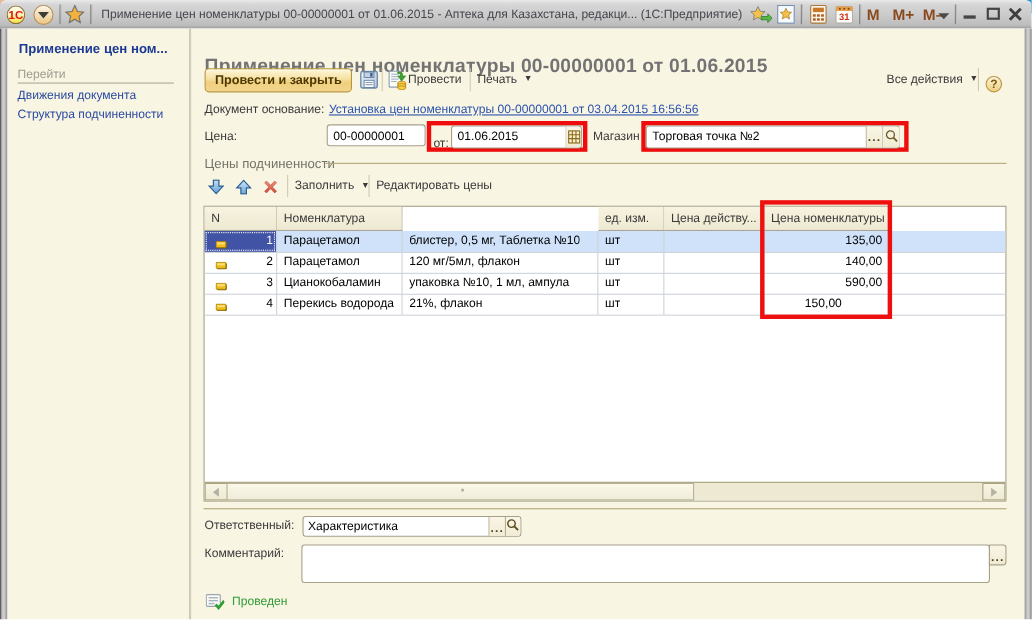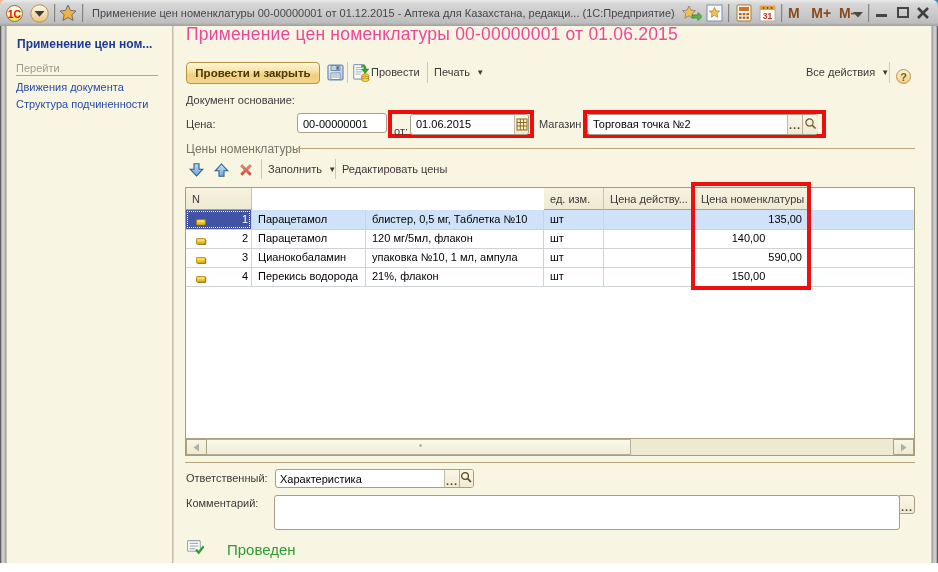--- a/index.html
+++ b/index.html
@@ -21,21 +21,21 @@
 #bb { left:0; top:565px; width:938px; height:7px; background:linear-gradient(#d6d6d6,#c2c2c2 40%,#a8a8a8 78%,#8a8a8a); }
 
 #content { left:7px; top:26px; width:924px; height:539px; background:#f9f5e3; }
 #vsep { left:172px; top:26px; width:2px; height:539px; background:linear-gradient(to right,#b9b5a2,#e6e2cc); }
 
 .sb-title { left:17px; top:37px; font-size:12px; font-weight:bold; color:#1c3a94; }
 .sb-gray { left:16px; top:62px; font-size:11px; color:#9c9c90; }
 .sb-line { left:16px; top:75px; width:142px; height:1px; background:#a9a99b; }
 .sb-link { font-size:11px; color:#2a4aa0; }
 
-#h1 { left:186px; top:24px; font-size:17.5px; letter-spacing:0.2px; font-weight:normal; color:#ec4899; }
+#h1 { left:186px; top:49px; font-size:17.5px; letter-spacing:0.2px; font-weight:bold; color:#737373; }
 .lbl { font-size:11px; color:#3a3a3a; white-space:nowrap; }
 .link { font-size:11px; color:#2a52af; text-decoration:underline; white-space:nowrap; }
 
 #btn-main { left:186px; top:62px; width:134px; height:22px; border:1px solid #b8953a; border-radius:4px;
   background:linear-gradient(#fdf6d8, #f7e3a8 40%, #f0cf7e 60%, #f2d68d);
   box-shadow:inset 0 1px 0 #fffbe8; font-size:11.5px; font-weight:bold; color:#4c3800; text-align:center; line-height:20px; }
 .csep { width:1px; background:#cfcab0; }
 
 .fld { background:#fff; border:1px solid #a6a089; border-radius:3px; }
 .redbox { border:4px solid #ee0c0c; }
@@ -81,21 +81,21 @@
         </linearGradient>
       </defs>
     <circle cx="9.5" cy="9.5" r="8.7" fill="url(#gdd)" stroke="#b5925c" stroke-width="1"></circle>
     <path d="M4.5 7 L14.5 7 L9.5 12.8 Z" fill="#3e3e38"></path>
   </svg>
   <div class="abs tsep" style="left:54px"></div>
   <svg class="abs" style="left:59px;top:4px" width="18" height="18" viewBox="0 0 18 18">
     <path d="M9 1 L11.4 6.4 L17 7 L12.8 10.8 L14 16.5 L9 13.5 L4 16.5 L5.2 10.8 L1 7 L6.6 6.4 Z" fill="#f3b23c" stroke="#6f6f6f" stroke-width="1"></path>
   </svg>
   <div class="abs tsep" style="left:82px"></div>
-  <div class="abs" id="ttext">Применение цен номенклатуры 00-00000001 от 01.12.2015 - Аптека для Казахстана, редакци...  (1С:Предприятие)</div>
+  <div class="abs" id="ttext">Применение цен номенклатуры 00-00000001 от 01.06.2015 - Аптека для Казахстана, редакци...  (1С:Предприятие)</div>
   <svg class="abs" style="left:681px;top:5px" width="21" height="17" viewBox="0 0 21 17">
     <path d="M8 1 L10 5.2 L14.5 5.6 L11.2 8.6 L12.1 13.2 L8 10.8 L3.9 13.2 L4.8 8.6 L1.5 5.6 L6 5.2 Z" fill="#f5c04c" stroke="#80807a" stroke-width="0.8"></path>
     <path d="M11 10 L17 10 L17 7.5 L21 11.5 L17 15.5 L17 13 L11 13 Z" fill="#57b847" stroke="#2e7c24" stroke-width="0.7"></path>
   </svg>
   <svg class="abs" style="left:706px;top:4px" width="17" height="18" viewBox="0 0 17 18">
     <rect x="1" y="1" width="15" height="16" fill="#f6f9fd" stroke="#7a92b2" stroke-width="1"></rect>
     <path d="M8.5 3.5 L10 6.8 L13.6 7.2 L11 9.6 L11.7 13.2 L8.5 11.3 L5.3 13.2 L6 9.6 L3.4 7.2 L7 6.8 Z" fill="#f5c04c" stroke="#a88020" stroke-width="0.7"></path>
   </svg>
   <div class="abs tsep" style="left:728px"></div>
   <svg class="abs" style="left:736px;top:4px" width="16" height="18" viewBox="0 0 16 18">
@@ -167,20 +167,21 @@
     </g>
     <path d="M8.8 13.7 L8.8 11.6 M15.6 13.7 L15.6 11.6 M8.8 15.8 L8.8 13.7 M15.6 15.8 L15.6 13.7" stroke="#b8860c" stroke-width="0.7"></path>
   </svg>
   <div class="abs lbl" style="left:371px;top:66px">Провести</div>
   <div class="abs csep" style="left:427px;top:62px;height:21px"></div>
   <div class="abs lbl" style="left:434px;top:66px">Печать&nbsp;&nbsp;<span style="font-size:8px;position:relative;top:-1px">▼</span></div>
   <div class="abs lbl" style="left:806px;top:66px">Все действия&nbsp;&nbsp;<span style="font-size:8px;position:relative;top:-1px">▼</span></div>
   <div class="abs csep" style="left:889px;top:62px;height:21px"></div>
   <div class="abs" style="left:896px;top:69px;width:15px;height:15px;border-radius:50%;border:1px solid #bd9440;background:linear-gradient(#fcf3d8,#f0cf84);font-size:11px;font-weight:bold;color:#7a5a10;text-align:center;line-height:14px">?</div>
   <div class="abs lbl" style="left:186px;top:94px">Документ основание:</div>
+  <div class="abs link" style="left:299px;top:94px">Установка цен номенклатуры 00-00000001 от 03.04.2015 16:56:56</div>
   <div class="abs lbl" style="left:186px;top:118px">Цена:</div>
   <div class="abs fld" style="left:297px;top:113px;width:90px;height:20px;font-size:11px;color:#000;padding:4px 0 0 5px">00-00000001</div>
   <div class="abs redbox" style="left:388px;top:110px;width:146px;height:28px"></div>
   <div class="abs lbl" style="left:394px;top:125px">от:</div>
   <div class="abs fld" style="left:410px;top:113.5px;width:119px;height:21px"></div>
   <div class="abs cell" style="left:416px;top:118px">01.06.2015</div>
   <div class="abs" style="left:514px;top:114.5px;width:14px;height:19px;border-left:1px solid #c0baa0;background:linear-gradient(#faf6e6,#f0ead2);border-radius:0 3px 3px 0"></div>
   <svg class="abs" style="left:516px;top:118px" width="12" height="13" viewBox="0 0 12 13">
     <g fill="none" stroke="#8a6a18" stroke-width="1">
         <rect x="1" y="1" width="10" height="11" fill="#f8f0d0"></rect>
@@ -191,21 +192,21 @@
   <div class="abs redbox" style="left:583px;top:110px;width:243px;height:28px"></div>
   <div class="abs fld" style="left:587px;top:113.5px;width:231px;height:21px"></div>
   <div class="abs cell" style="left:593px;top:118px">Торговая точка №2</div>
   <div class="abs" style="left:787px;top:114.5px;width:15px;height:19px;border-left:1px solid #c0baa0;background:linear-gradient(#faf6e6,#f0ead2);text-align:center"><span class="dots3">...</span></div>
   <div class="abs" style="left:802px;top:114.5px;width:16px;height:19px;border-left:1px solid #b4ae94;background:linear-gradient(#faf6e6,#f0ead2);border-radius:0 3px 3px 0"></div>
   <svg class="abs" style="left:804px;top:117px" width="14" height="14" viewBox="0 0 14 14">
     <circle cx="5.5" cy="5.5" r="3.6" fill="none" stroke="#6a5a28" stroke-width="1.2"></circle>
     <path d="M8.2 8.2 L11.5 11.5" stroke="#6a5a28" stroke-width="1.6"></path>
   </svg>
 
-  <div class="abs" style="left:186px;top:142px;font-size:12px;color:#75746a">Цены номенклатуры</div>
+  <div class="abs" style="left:186px;top:142px;font-size:12px;color:#75746a">Цены подчиненности</div>
   <div class="abs grpline" style="left:296px;top:148px;width:619px"></div>
 
   <svg class="abs" style="left:189px;top:163px" width="15" height="14" viewBox="0 0 15 14">
     <defs>
         <linearGradient id="gad" x1="0" y1="0" x2="0" y2="1">
           <stop offset="0" stop-color="#c2ddf2"></stop>
           <stop offset="1" stop-color="#64a2d8"></stop>
         </linearGradient>
       </defs>
     <path d="M5 0.8 L10 0.8 L10 6.2 L13.8 6.2 L7.5 13 L1.2 6.2 L5 6.2 Z" fill="url(#gad)" stroke="#2c5f93" stroke-width="1.1"></path>
@@ -228,20 +229,21 @@
       </defs>
     <path d="M2.2 0.6 L6 4.4 L9.8 0.6 L11.4 2.2 L7.6 6 L11.4 9.8 L9.8 11.4 L6 7.6 L2.2 11.4 L0.6 9.8 L4.4 6 L0.6 2.2 Z" fill="url(#gx)" stroke="#b03a28" stroke-width="0.5"></path>
   </svg>
   <div class="abs csep" style="left:261px;top:159px;height:20px"></div>
   <div class="abs lbl" style="left:268px;top:163px">Заполнить&nbsp;&nbsp;<span style="font-size:8px;position:relative;top:-1px">▼</span></div>
   <div class="abs csep" style="left:335px;top:159px;height:20px"></div>
   <div class="abs lbl" style="left:342px;top:163px">Редактировать цены</div>
 
   <div class="abs" id="tbl">
     <div class="abs th" style="left:0;width:66px">N</div>
+    <div class="abs th" style="left:66px;width:114px">Номенклатура</div>
     <div class="abs th" style="left:358px;width:60px">ед. изм.</div>
     <div class="abs th" style="left:418px;width:91px">Цена действу...</div>
     <div class="abs th" style="left:509px;width:113px">Цена номенклатуры</div>
 
     <div class="abs" style="left:0;top:22px;width:728px;height:19px;background:#cfe2fa"></div>
     <div class="abs" style="left:0;top:22px;width:65px;height:19px;background:#4153a5;outline:1px dotted #fff;outline-offset:-2px"></div>
     <div class="abs cell" style="left:56px;top:25px;color:#fff">1</div>
 
     <div class="abs cell" style="left:56px;top:44px">2</div>
     <div class="abs cell" style="left:56px;top:63px">3</div>
@@ -268,21 +270,21 @@
         <rect x="1.4" y="1.4" width="7" height="1.8" fill="#fbdf7e"></rect>
       </svg>
 
     <div class="abs cell" style="left:72px;top:25px">Парацетамол</div>
     <div class="abs cell" style="left:186px;top:25px">блистер, 0,5 мг, Таблетка №10</div>
     <div class="abs cell" style="left:364px;top:25px">шт</div>
     <div class="abs cell" style="left:509px;top:25px;width:107px;text-align:right">135,00</div>
     <div class="abs cell" style="left:72px;top:44px">Парацетамол</div>
     <div class="abs cell" style="left:186px;top:44px">120 мг/5мл, флакон</div>
     <div class="abs cell" style="left:364px;top:44px">шт</div>
-    <div class="abs cell" style="left:509px;top:44px;width:107px;text-align:center">140,00</div>
+    <div class="abs cell" style="left:509px;top:44px;width:107px;text-align:right">140,00</div>
     <div class="abs cell" style="left:72px;top:63px">Цианокобаламин</div>
     <div class="abs cell" style="left:186px;top:63px">упаковка №10, 1 мл, ампула</div>
     <div class="abs cell" style="left:364px;top:63px">шт</div>
     <div class="abs cell" style="left:509px;top:63px;width:107px;text-align:right">590,00</div>
     <div class="abs cell" style="left:72px;top:82px">Перекись водорода</div>
     <div class="abs cell" style="left:186px;top:82px">21%, флакон</div>
     <div class="abs cell" style="left:364px;top:82px">шт</div>
     <div class="abs cell" style="left:509px;top:82px;width:107px;text-align:center">150,00</div>
 
     <div class="abs rowline" style="left:0;top:41px;width:728px"></div>
@@ -324,14 +326,14 @@
   <div class="abs lbl" style="left:186px;top:497px">Комментарий:</div>
   <div class="abs" style="left:274px;top:495px;width:626px;height:35px;border:1px solid #a6a089;border-radius:3px;background:#fff"></div>
   <div class="abs" style="left:899px;top:495px;width:16px;height:19px;border:1px solid #a6a089;border-radius:0 3px 3px 0;background:linear-gradient(#faf6e6,#f0ead2);text-align:center"><span class="dots3" style="position:relative;top:1px">...</span></div>
   <svg class="abs" style="left:187px;top:539px" width="17" height="16" viewBox="0 0 16 15">
     <rect x="0.5" y="1.5" width="12" height="10" rx="1" fill="#fbfbf8" stroke="#9aa4ae" stroke-width="1"></rect>
     <rect x="2.5" y="3.5" width="8" height="1.2" fill="#a8b2bc"></rect>
       <rect x="2.5" y="6" width="8" height="1.2" fill="#a8b2bc"></rect>
       <rect x="2.5" y="8.5" width="5" height="1.2" fill="#a8b2bc"></rect>
     <path d="M8.5 9.8 L11 12.8 L15.8 6.8" fill="none" stroke="#2e9e2e" stroke-width="2.2"></path>
   </svg>
-  <div class="abs" style="left:227px;top:541px;font-size:15px;color:#2f9b33">Проведен</div>
+  <div class="abs" style="left:211px;top:541px;font-size:11px;color:#2f9b33">Проведен</div>
 </div>
 
 </body></html>

